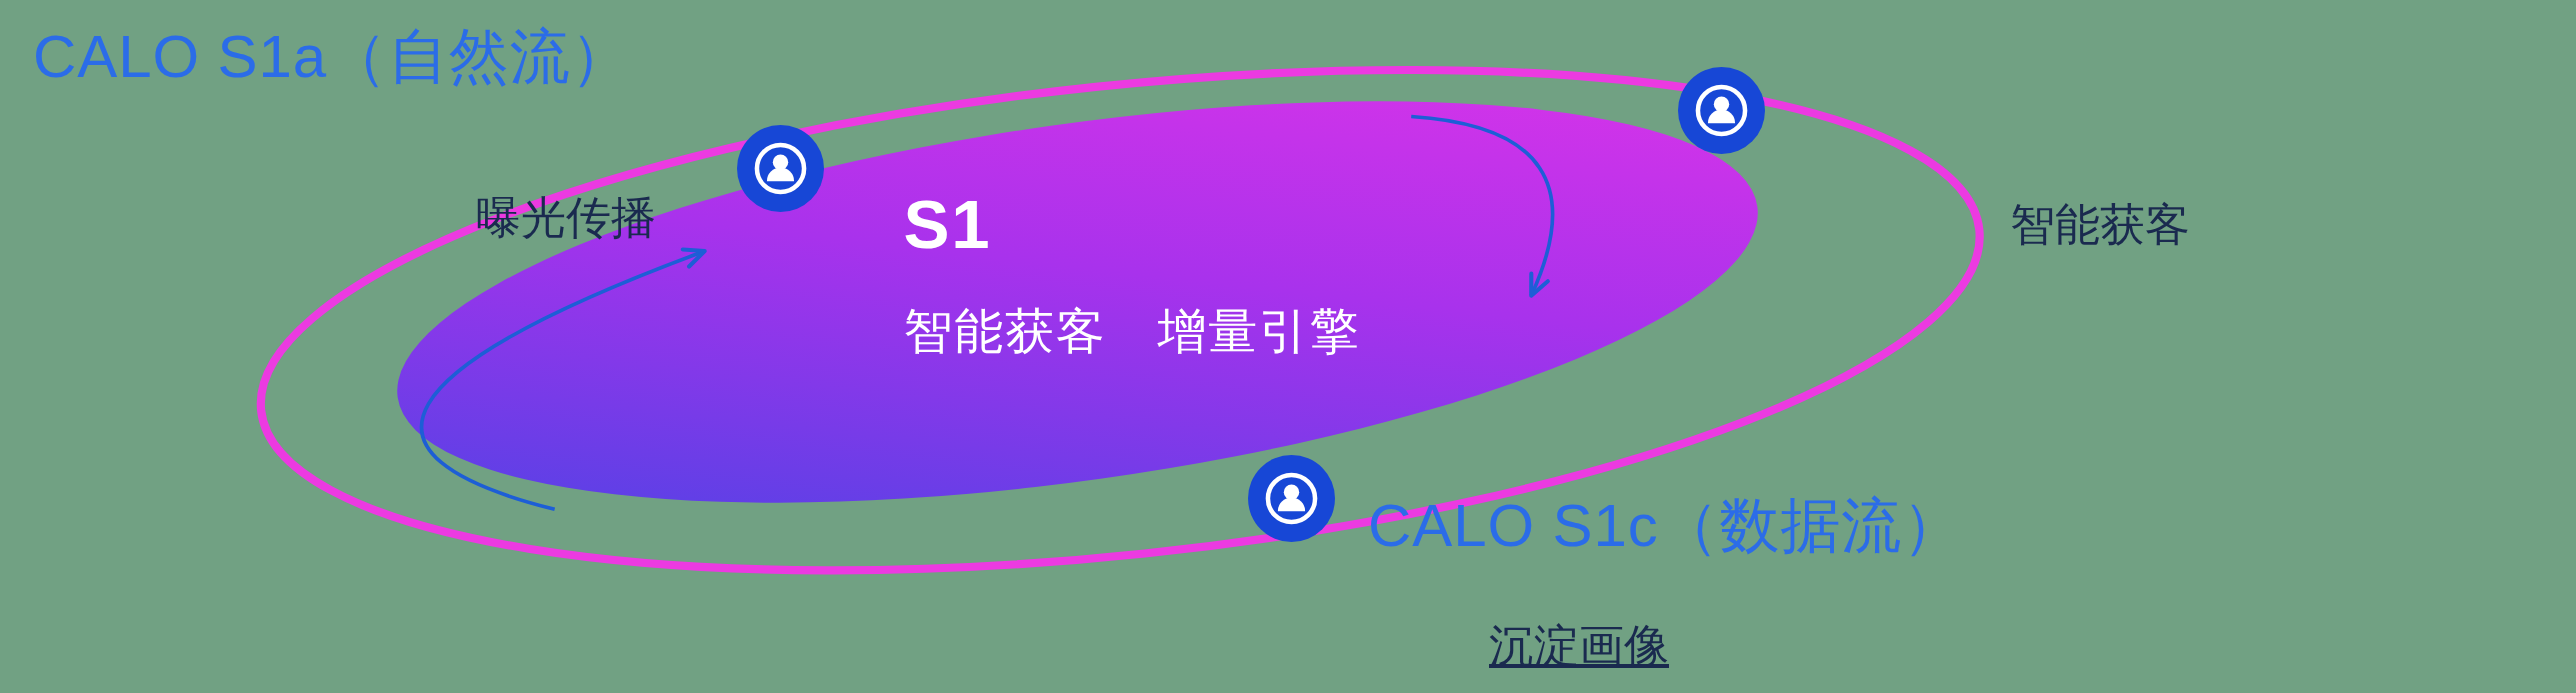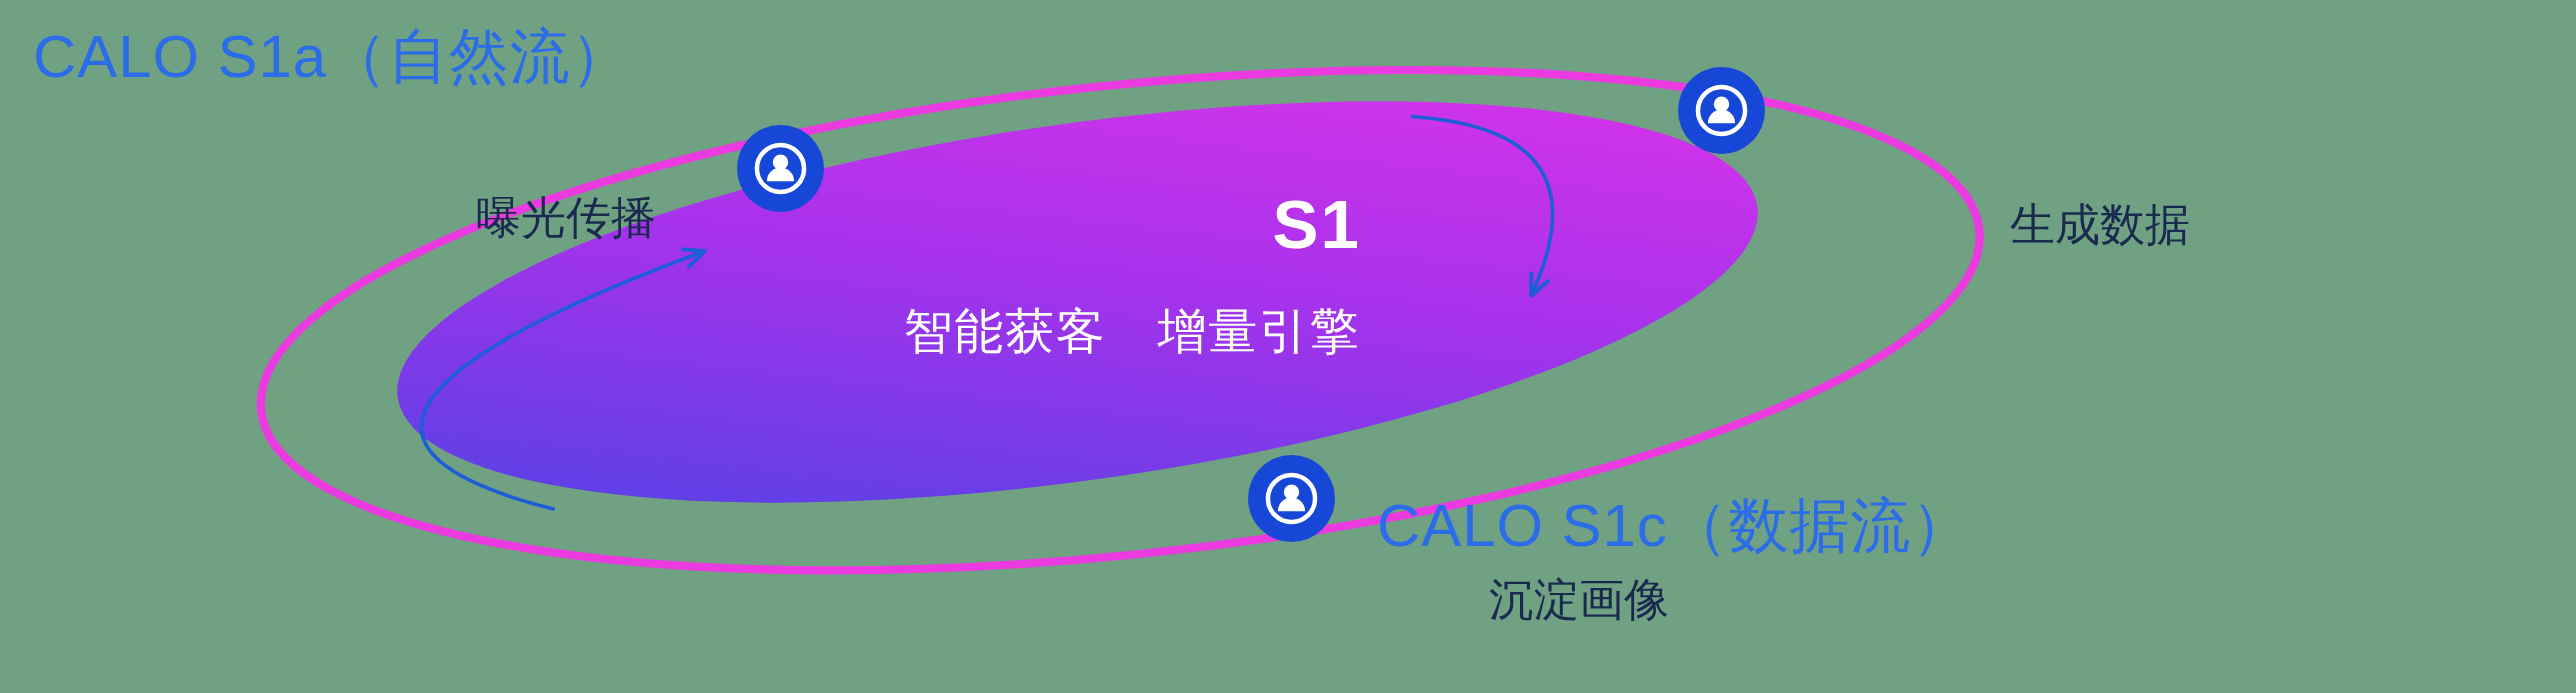--- a/index.html
+++ b/index.html
@@ -50,43 +50,43 @@
     color: var(--dark-text, #1A2A4F);
     transform: translateX(-50%);
     white-space: nowrap;
     line-height: 1.2;
   }
   .center-group {
     position: absolute;
     left: 1132px;
     top: 187px;
     transform: translateX(-50%);
-    text-align: right;
+    text-align: left;
     color: #ffffff;
   }
   .core-title {
     font-size: 69px;
     font-weight: 600;
     line-height: 1.1;
     letter-spacing: 1.8px;
   }
   .core-tagline {
     font-size: 49px;
     font-weight: 500;
     margin-top: 36px;
     letter-spacing: 1.8px;
     white-space: nowrap;
   }
   
   .label-s1a { left: 33px;   top: 22px; }
   .sub-s1a   { left: 566px;  top: 143px; margin-top: 48px; }
   .label-s1b { left: 1826px; top: 55px; }
   .sub-s1b   { left: 2100px; top: 198px; }
-  .label-s1c { left: 1368px; top: 491px; margin-left: 9px; }
-  .sub-s1c   { left: 1579px; top: 573px; }
+  .label-s1c { left: 1368px; top: 491px; }
+  .sub-s1c   { left: 1579px; top: 619px; text-decoration: underline; }
   
   .node-s1a { left: 737px;  top: 125px; }
   .node-s1b { left: 1678px; top: 67px; }
   .node-s1c { left: 1248px; top: 455px; }
 </style>
 </head>
 <body>
 
 <div class="stage">
 
@@ -139,19 +139,19 @@
       <circle class="node-bg" cx="48" cy="48" r="48"></circle>
       <circle class="node-ring" cx="48" cy="48" r="26"></circle>
       <circle class="node-person" cx="48" cy="41" r="8.5"></circle>
       <path class="node-person" d="M33 62 a15 15 0 0 1 30 0 z"></path>
     </svg>
   </div>
 
   <div class="label label-s1a">CALO S1a（自然流）</div>
   <div class="subtitle sub-s1a">曝光传播</div>
 
-  <div class="subtitle sub-s1b">生成数据</div>
+  <div class="subtitle sub-s1b">智能获客</div>
 
   <div class="label label-s1c">CALO S1c（数据流）</div>
   <div class="subtitle sub-s1c">沉淀画像</div>
 
 </div>
 
 
 </body></html>

